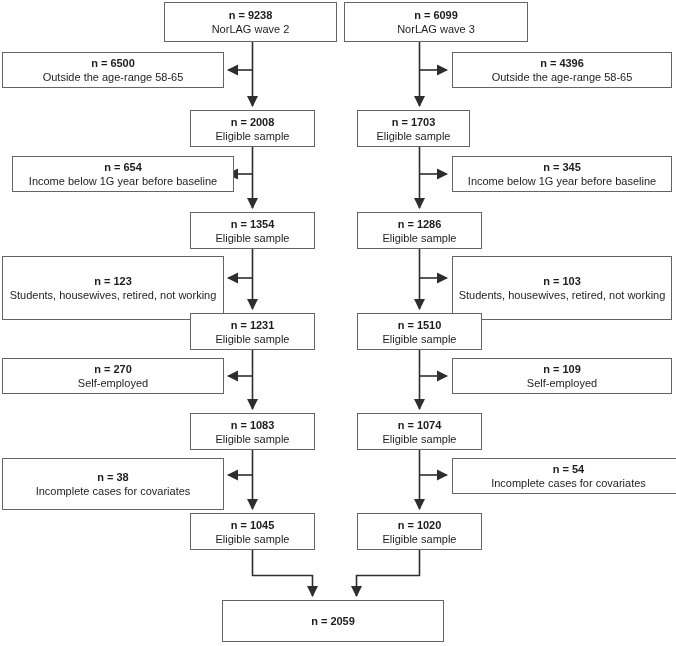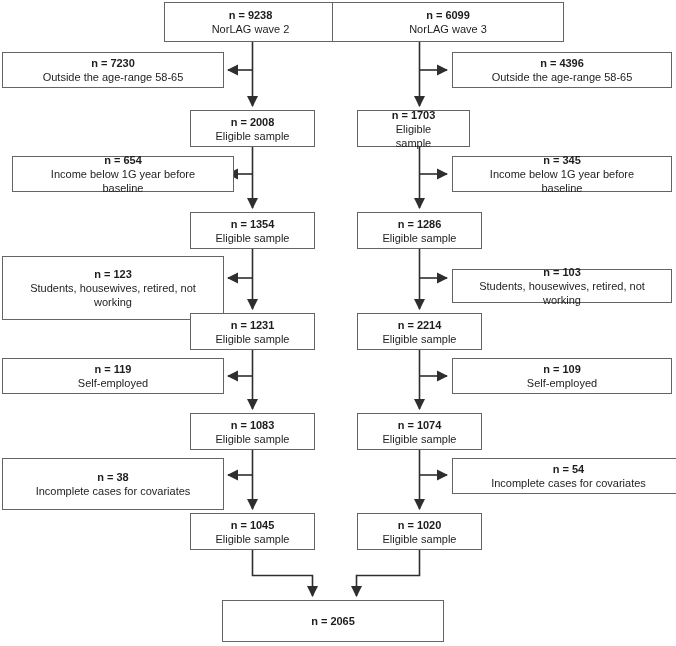--- a/index.html
+++ b/index.html
@@ -18,21 +18,21 @@
     background: #ffffff;
     border: 1px solid #646464;
     display: flex;
     flex-direction: column;
     justify-content: center;
     align-items: center;
     text-align: center;
     font-size: 11px;
     line-height: 14px;
     color: #1d1d1d;
-    padding: 2px 24px;
+    padding: 2px 2px;
   }
   .box .n { font-weight: bold; }
 </style>
 </head>
 <body>
 
 <div class="canvas">
 
   <svg class="wires" viewBox="0 0 676 646" xmlns="http://www.w3.org/2000/svg">
     <defs>
@@ -68,27 +68,27 @@
 
       <path d="M252.5,550 L252.5,575.5 L312.5,575.5 L312.5,596" marker-end="url(#arr)"></path>
       <path d="M419.5,550 L419.5,575.5 L356.5,575.5 L356.5,596" marker-end="url(#arr)"></path>
     </g>
   </svg>
 
   <div class="box" style="left:164px;top:2px;width:173px;height:40px">
     <div class="n">n = 9238</div>
     <div class="lbl">NorLAG wave 2</div>
   </div>
-  <div class="box" style="left:332px;top:2px;width:232px;height:40px">
+  <div class="box" style="left:344px;top:2px;width:184px;height:40px">
     <div class="n">n = 6099</div>
     <div class="lbl">NorLAG wave 3</div>
   </div>
 
   <div class="box" style="left:2px;top:52px;width:222px;height:36px">
-    <div class="n">n = 7230</div>
+    <div class="n">n = 6500</div>
     <div class="lbl">Outside the age-range 58-65</div>
   </div>
   <div class="box" style="left:452px;top:52px;width:220px;height:36px">
     <div class="n">n = 4396</div>
     <div class="lbl">Outside the age-range 58-65</div>
   </div>
 
   <div class="box" style="left:190px;top:110px;width:125px;height:37px">
     <div class="n">n = 2008</div>
     <div class="lbl">Eligible sample</div>
@@ -113,36 +113,36 @@
   </div>
   <div class="box" style="left:357px;top:212px;width:125px;height:37px">
     <div class="n">n = 1286</div>
     <div class="lbl">Eligible sample</div>
   </div>
 
   <div class="box" style="left:2px;top:256px;width:222px;height:64px">
     <div class="n">n = 123</div>
     <div class="lbl">Students, housewives, retired, not working</div>
   </div>
-  <div class="box" style="left:452px;top:269px;width:220px;height:34px">
+  <div class="box" style="left:452px;top:256px;width:220px;height:64px">
     <div class="n">n = 103</div>
     <div class="lbl">Students, housewives, retired, not working</div>
   </div>
 
   <div class="box" style="left:190px;top:313px;width:125px;height:37px">
     <div class="n">n = 1231</div>
     <div class="lbl">Eligible sample</div>
   </div>
   <div class="box" style="left:357px;top:313px;width:125px;height:37px">
-    <div class="n">n = 2214</div>
+    <div class="n">n = 1510</div>
     <div class="lbl">Eligible sample</div>
   </div>
 
   <div class="box" style="left:2px;top:358px;width:222px;height:36px">
-    <div class="n">n = 119</div>
+    <div class="n">n = 270</div>
     <div class="lbl">Self-employed</div>
   </div>
   <div class="box" style="left:452px;top:358px;width:220px;height:36px">
     <div class="n">n = 109</div>
     <div class="lbl">Self-employed</div>
   </div>
 
   <div class="box" style="left:190px;top:413px;width:125px;height:37px">
     <div class="n">n = 1083</div>
     <div class="lbl">Eligible sample</div>
@@ -164,16 +164,16 @@
   <div class="box" style="left:190px;top:513px;width:125px;height:37px">
     <div class="n">n = 1045</div>
     <div class="lbl">Eligible sample</div>
   </div>
   <div class="box" style="left:357px;top:513px;width:125px;height:37px">
     <div class="n">n = 1020</div>
     <div class="lbl">Eligible sample</div>
   </div>
 
   <div class="box" style="left:222px;top:600px;width:222px;height:42px">
-    <div class="n">n = 2065</div>
+    <div class="n">n = 2059</div>
   </div>
 
 </div>
 
 </body></html>

